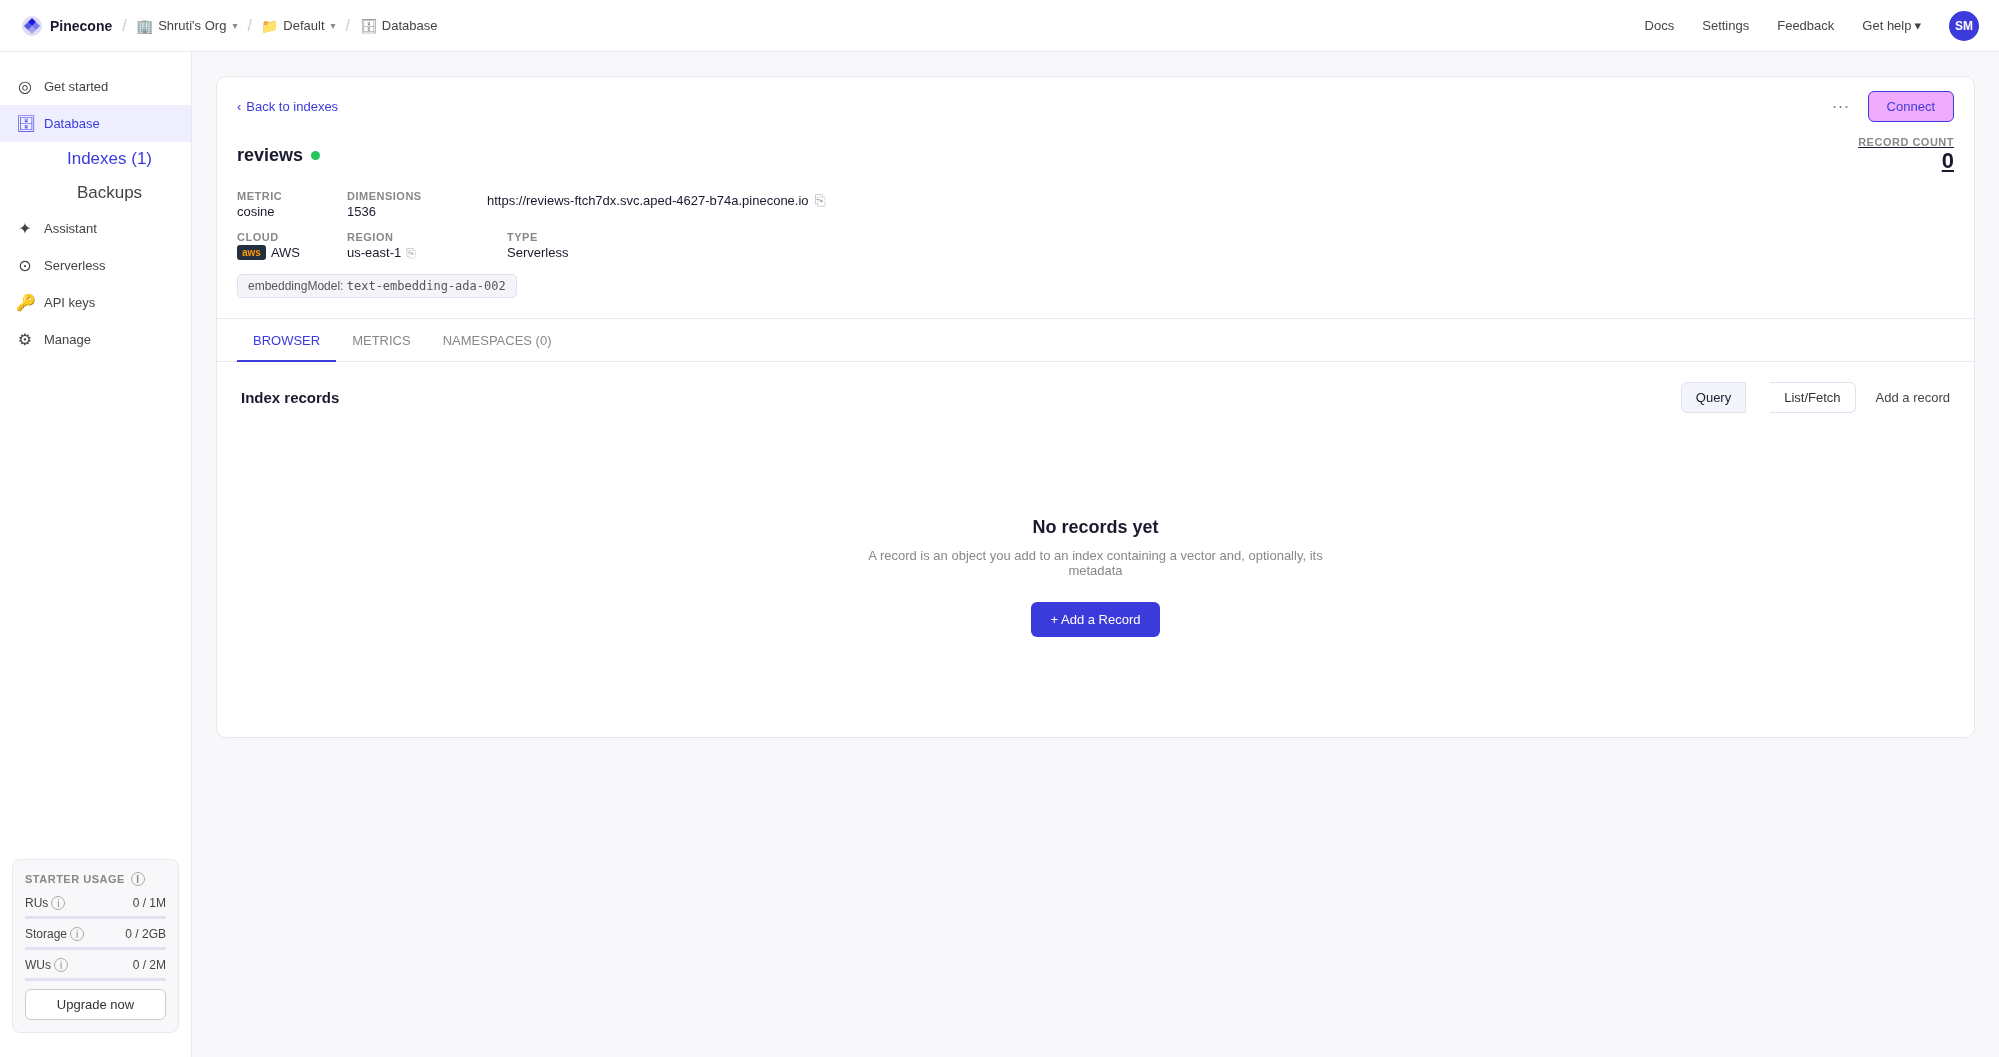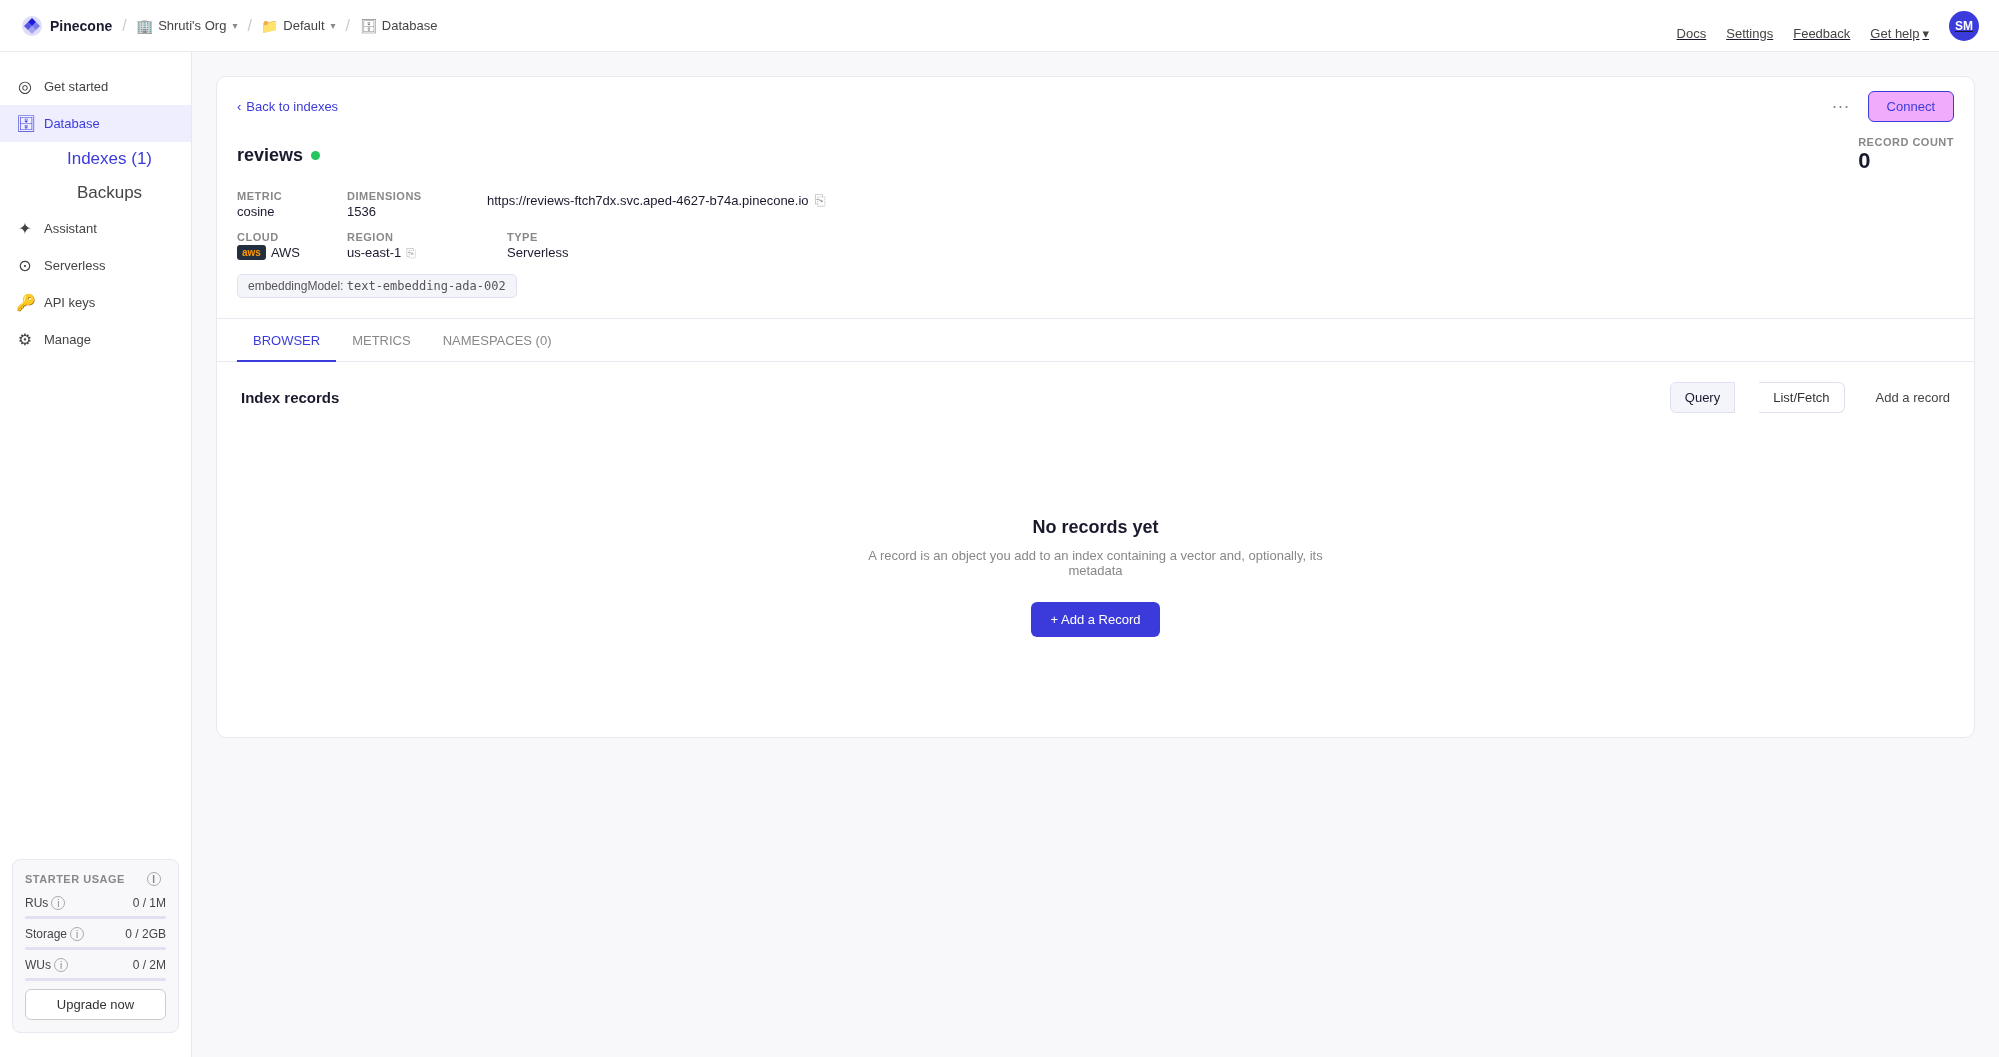--- a/index.html
+++ b/index.html
@@ -10,21 +10,21 @@
       display: flex; align-items: center; height: 52px; background: #fff;
       border-bottom: 1px solid #e8e8f0; padding: 0 20px; gap: 8px;
       position: fixed; top: 0; left: 0; right: 0; z-index: 100;
     }
     .topnav-logo { display: flex; align-items: center; gap: 6px; font-weight: 700; font-size: 14px; color: #1a1a2e; cursor: pointer; }
     .topnav-logo svg { width: 24px; height: 24px; }
     .topnav-sep { color: #ccc; margin: 0 2px; font-size: 16px; }
     .topnav-crumb { display: flex; align-items: center; gap: 4px; font-size: 13px; color: #444; cursor: pointer; }
     .topnav-crumb .crumb-icon { font-size: 14px; color: #888; }
     .topnav-crumb .chevron { font-size: 10px; color: #888; margin-left: 2px; }
-    .topnav-right { margin-left: auto; display: flex; align-items: flex-end; gap: 20px; text-decoration: underline; }
+    .topnav-right { margin-left: auto; display: flex; align-items: center; gap: 28px; }
     .topnav-right a { color: #444; text-decoration: none; font-size: 13px; cursor: pointer; }
     .topnav-avatar { width: 30px; height: 30px; border-radius: 50%; background: #3b3bdb; color: #fff; display: flex; align-items: center; justify-content: center; font-size: 12px; font-weight: 600; cursor: pointer; }
     .get-help-btn { display: flex; align-items: center; gap: 3px; color: #444; font-size: 13px; cursor: pointer; }
 
     
     .layout { display: flex; margin-top: 52px; height: calc(1057px - 52px); }
 
     
     .sidebar {
       width: 192px; background: #fff; border-right: 1px solid #e8e8f0;
@@ -39,21 +39,21 @@
     .sidebar-item.active { color: #3b3bdb; background: #eeeeff; }
     .sidebar-item .icon { font-size: 16px; width: 18px; text-align: center; }
     .sidebar-sub { padding-left: 44px; }
     .sidebar-sub-item {
       display: flex; align-items: center; padding: 7px 16px 7px 0;
       font-size: 17px; color: #444; cursor: pointer; justify-content: center;
     }
     .sidebar-sub-item.active { color: #3b3bdb; font-weight: 500; }
     .sidebar-bottom { margin-top: auto; padding: 16px 12px 8px; }
     .starter-usage-box { background: #f8f8fb; border: 1px solid #e8e8f0; border-radius: 8px; padding: 12px; }
-    .starter-usage-title { display: flex; align-items: center; gap: 22px; font-size: 11px; font-weight: 600; color: #888; text-transform: uppercase; letter-spacing: 0.5px; margin-bottom: 10px; }
+    .starter-usage-title { display: flex; align-items: center; gap: 6px; font-size: 11px; font-weight: 600; color: #888; text-transform: uppercase; letter-spacing: 0.5px; margin-bottom: 10px; }
     .usage-row { display: flex; justify-content: space-between; align-items: center; margin-bottom: 6px; }
     .usage-label { font-size: 12px; color: #444; display: flex; align-items: center; gap: 3px; }
     .usage-val { font-size: 12px; color: #444; }
     .usage-bar { height: 3px; background: #e0e0f0; border-radius: 2px; margin-bottom: 8px; }
     .usage-bar-fill { height: 100%; background: #3b3bdb; border-radius: 2px; }
     .upgrade-btn {
       display: block; width: 100%; text-align: center; padding: 7px;
       border: 1px solid #ccc; border-radius: 6px; font-size: 13px;
       color: #333; cursor: pointer; background: #fff; margin-top: 8px;
     }
@@ -115,21 +115,21 @@
     .index-records-title { font-size: 15px; font-weight: 600; color: #1a1a2e; }
     .records-actions { display: flex; align-items: center; gap: 0; }
     .rec-action-btn {
       padding: 7px 14px; font-size: 13px; color: #333; cursor: pointer;
       border: 1px solid #e0e0f0; background: #fff; margin-left: 24px;
     }
     .rec-action-btn:first-child { border-radius: 6px 0 0 6px; }
     .rec-action-btn:last-child { border-radius: 0 6px 6px 0; border-left: none; }
     .rec-action-btn:nth-child(2) { border-left: none; }
     .rec-action-btn.active-tab { background: #f4f4fb; font-weight: 500; color: #1a1a2e; }
-    .add-record-link { margin-left: 31px; font-size: 13px; color: #444; cursor: pointer; }
+    .add-record-link { margin-left: 20px; font-size: 13px; color: #444; cursor: pointer; }
 
     
     .empty-state { text-align: center; padding: 80px 20px; }
     .empty-title { font-size: 18px; font-weight: 600; color: #1a1a2e; margin-bottom: 10px; }
     .empty-desc { font-size: 13px; color: #888; margin-bottom: 24px; max-width: 500px; margin-left: auto; margin-right: auto; }
     .add-record-btn {
       display: inline-flex; align-items: center; gap: 6px;
       padding: 10px 20px; background: #3b3bdb; color: #fff;
       border-radius: 6px; font-size: 13px; font-weight: 500; cursor: pointer;
       border: none;
@@ -287,21 +287,21 @@
           <button class="dots-btn">···</button>
           <button class="connect-btn">Connect</button>
         </div>
       </div>
 
       <div class="index-info">
         <div class="index-name-row">
           <span class="index-name">reviews</span>
           <span class="status-dot"></span>
 
-          <div style="margin-left: auto; text-align: left;">
+          <div style="margin-left: auto; text-align: right; text-decoration: underline;">
             <div class="record-count-label">RECORD COUNT</div>
             <div class="record-count-val">0</div>
           </div>
         </div>
 
         
         <div style="display: grid; grid-template-columns: 110px 140px 1fr; margin-bottom: 12px;">
           <div>
             <div class="meta-label">METRIC</div>
             <div class="meta-value">cosine</div>

